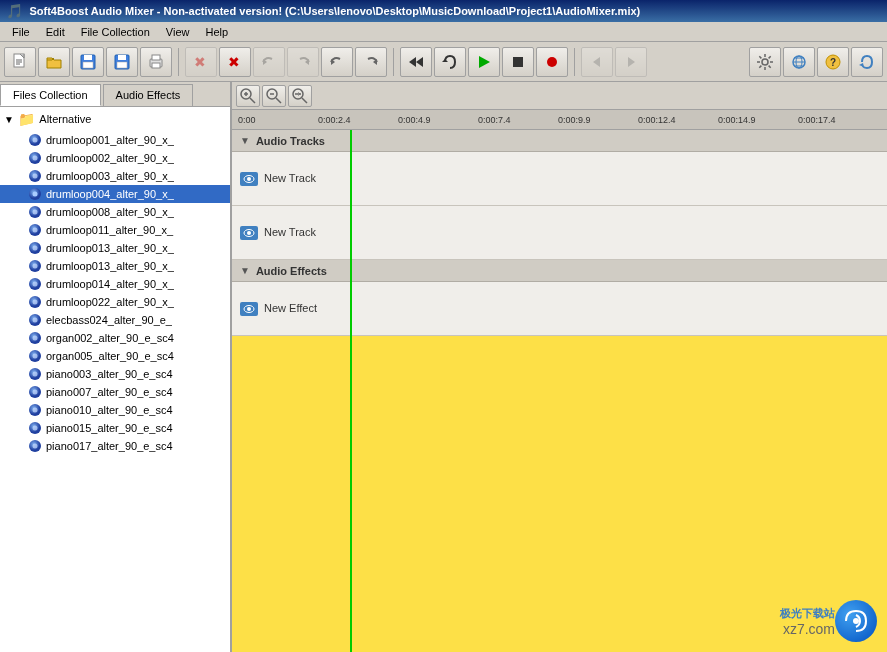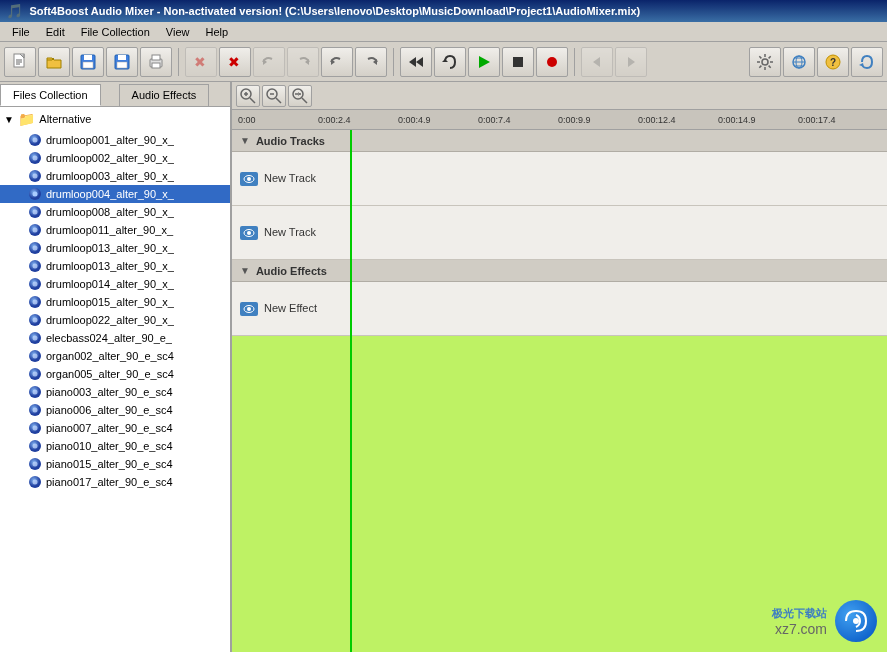--- a/index.html
+++ b/index.html
@@ -88,21 +88,21 @@
       background: #d4d0c8;
       border-bottom: 1px solid #a0a0a0;
     }
     .tab {
       padding: 4px 12px;
       cursor: pointer;
       font-size: 11px;
       border: 1px solid #a0a0a0;
       border-bottom: none;
       background: #d4d0c8;
-      margin-right: 18px;
+      margin-right: 2px;
       margin-top: 2px;
     }
     .tab.active {
       background: #fff;
       border-bottom: 1px solid #fff;
       z-index: 1;
     }
 
     
     .file-tree {
@@ -129,21 +129,21 @@
       cursor: pointer;
       color: #000;
     }
     .file-item.selected { background: #316ac5; color: #fff; }
 
     
     .right-panel {
       flex: 1;
       display: flex;
       flex-direction: column;
-      background: #bef264;
+      background: #fde047;
       overflow: hidden;
     }
 
     
     .timeline-toolbar {
       height: 28px;
       background: #d4d0c8;
       border-bottom: 1px solid #a0a0a0;
       display: flex;
       align-items: center;
@@ -584,35 +584,20 @@
                   </radialGradient>
                 </defs>
                 <circle cx="7" cy="7" r="2.5" fill="rgba(200,220,255,0.7)"></circle>
               </svg>
             </span>
             <span>drumloop014_alter_90_x_</span>
           </div>
           <div class="file-item">
             <span style="margin-right: 4px; display: inline-flex; align-items: center;">
               <svg width="14" height="14" viewBox="0 0 14 14">
-                <circle cx="7" cy="7" r="6" fill="url(#audioGrad10)"></circle>
-                <defs>
-                  <radialGradient id="audioGrad10" cx="40%" cy="35%">
-                    <stop offset="0%" stop-color="#80b0f0"></stop>
-                    <stop offset="100%" stop-color="#2040a0"></stop>
-                  </radialGradient>
-                </defs>
-                <circle cx="7" cy="7" r="2.5" fill="rgba(200,220,255,0.7)"></circle>
-              </svg>
-            </span>
-            <span>drumloop015_alter_90_x_</span>
-          </div>
-          <div class="file-item">
-            <span style="margin-right: 4px; display: inline-flex; align-items: center;">
-              <svg width="14" height="14" viewBox="0 0 14 14">
                 <circle cx="7" cy="7" r="6" fill="url(#audioGrad11)"></circle>
                 <defs>
                   <radialGradient id="audioGrad11" cx="40%" cy="35%">
                     <stop offset="0%" stop-color="#80b0f0"></stop>
                     <stop offset="100%" stop-color="#2040a0"></stop>
                   </radialGradient>
                 </defs>
                 <circle cx="7" cy="7" r="2.5" fill="rgba(200,220,255,0.7)"></circle>
               </svg>
             </span>
@@ -670,35 +655,20 @@
                 <defs>
                   <radialGradient id="audioGrad17" cx="40%" cy="35%">
                     <stop offset="0%" stop-color="#80b0f0"></stop>
                     <stop offset="100%" stop-color="#2040a0"></stop>
                   </radialGradient>
                 </defs>
                 <circle cx="7" cy="7" r="2.5" fill="rgba(200,220,255,0.7)"></circle>
               </svg>
             </span>
             <span>piano003_alter_90_e_sc4</span>
-          </div>
-          <div class="file-item">
-            <span style="margin-right: 4px; display: inline-flex; align-items: center;">
-              <svg width="14" height="14" viewBox="0 0 14 14">
-                <circle cx="7" cy="7" r="6" fill="url(#audioGrad18)"></circle>
-                <defs>
-                  <radialGradient id="audioGrad18" cx="40%" cy="35%">
-                    <stop offset="0%" stop-color="#80b0f0"></stop>
-                    <stop offset="100%" stop-color="#2040a0"></stop>
-                  </radialGradient>
-                </defs>
-                <circle cx="7" cy="7" r="2.5" fill="rgba(200,220,255,0.7)"></circle>
-              </svg>
-            </span>
-            <span>piano006_alter_90_e_sc4</span>
           </div>
           <div class="file-item">
             <span style="margin-right: 4px; display: inline-flex; align-items: center;">
               <svg width="14" height="14" viewBox="0 0 14 14">
                 <circle cx="7" cy="7" r="6" fill="url(#audioGrad19)"></circle>
                 <defs>
                   <radialGradient id="audioGrad19" cx="40%" cy="35%">
                     <stop offset="0%" stop-color="#80b0f0"></stop>
                     <stop offset="100%" stop-color="#2040a0"></stop>
                   </radialGradient>
@@ -841,21 +811,21 @@
           <div class="eye-icon">
             <svg width="12" height="8" viewBox="0 0 12 8">
                 <ellipse cx="6" cy="4" rx="5" ry="3.5" fill="none" stroke="white" stroke-width="1"></ellipse>
                 <circle cx="6" cy="4" r="2" fill="white"></circle>
               </svg>
           </div>
           <span class="track-label">New Effect</span>
         </div>
       </div>
 
-      <div class="watermark" style="position:fixed; bottom:10px; right:10px; display:flex; align-items:center; gap:8px;">
+      <div class="watermark" style="position:fixed; bottom:10px; right:10px; display:flex; align-items:center; gap:0;">
         <div style="text-align:right;">
           <div style="font-size:11px; color:#4080c0; font-weight:bold;">极光下载站</div>
           <div style="font-size:14px; color:#666;">xz7.com</div>
         </div>
         <div style="width:42px; height:42px; background: radial-gradient(circle at 35% 35%, #40a0f0, #0050c0); border-radius:50%; display:flex; align-items:center; justify-content:center;">
           <svg width="28" height="28" viewBox="0 0 28 28">
               <path d="M4 14 Q4 4 14 4 Q24 4 24 14 Q24 24 14 24" fill="none" stroke="white" stroke-width="2"></path>
               <path d="M14 8 Q18 10 18 14 Q18 18 14 20" fill="none" stroke="white" stroke-width="2"></path>
               <circle cx="14" cy="14" r="3" fill="white"></circle>
             </svg>

